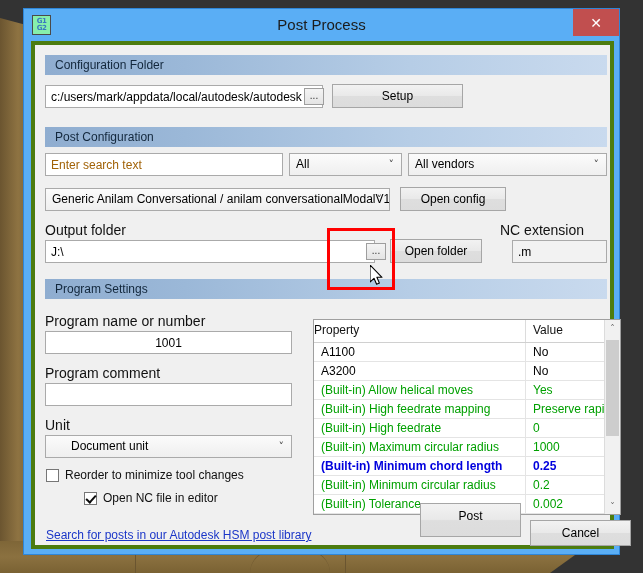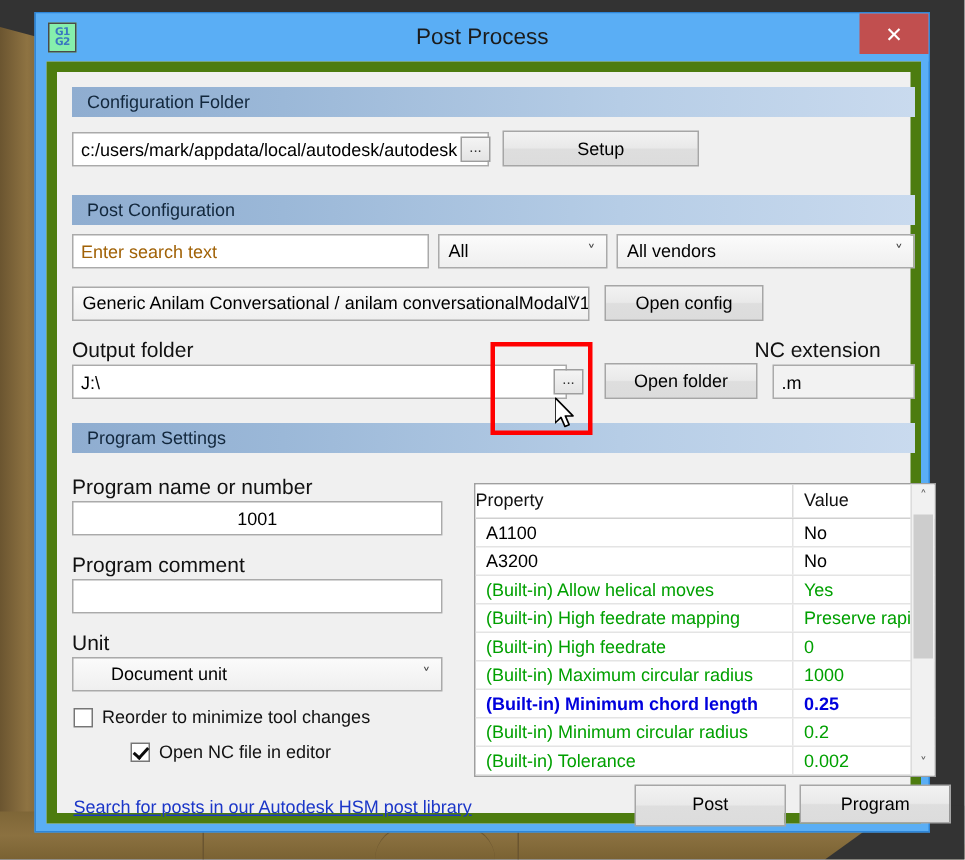--- a/index.html
+++ b/index.html
@@ -92,21 +92,21 @@
     font-size: 14px;
     display: flex; align-items: center; justify-content: center;
     cursor: pointer;
   }
 
   #dialog-body {
     position: absolute;
     left: 7px; top: 32px;
     width: 583px; height: 508px;
     background: #f0f0f0;
-    border: 7px solid #4d7c0f;
+    border: 4px solid #4d7c0f;
     box-sizing: border-box;
   }
 
   
   .group-header {
     position: absolute;
     height: 20px;
     background: linear-gradient(90deg, #8fadd0 0%, #9bb8d8 25%, #b6cde6 65%, #c9daee 100%);
     font-size: 12px;
     color: #12273c;
@@ -360,21 +360,21 @@
       </div>
 
       <div class="btn" style="left:365px; top:142px; width:106px;">Open config</div>
 
       <div class="fieldlabel" style="left:10px; top:177px;">Output folder</div>
       <div class="fieldlabel" style="left:465px; top:177px;">NC extension</div>
 
       <div class="txtfield" style="left:10px; top:195px; width:330px;">J:\</div>
       <div class="ellipsis-btn" style="left:331px; top:198px;">...</div>
 
-      <div class="btn" style="left:365px; top:194px; width:102px;">Open folder</div>
+      <div class="btn" style="left:355px; top:194px; width:92px;">Open folder</div>
 
       <div class="txtfield readonlybg" style="left:477px; top:195px; width:95px;">.m</div>
 
       <div class="group-header" style="left:10px; top:234px; width:562px;">Program Settings</div>
 
       <div class="fieldlabel" style="left:10px; top:268px;">Program name or number</div>
       <div class="txtfield" style="left:10px; top:286px; width:247px;text-align:center;">1001</div>
 
       <div class="fieldlabel" style="left:10px; top:320px;">Program comment</div>
       <div class="txtfield" style="left:10px; top:338px; width:247px;"></div>
@@ -444,22 +444,22 @@
 
         <div id="prop-scroll">
           <div class="sb-arrow" id="sb-up">˄</div>
           <div id="sb-thumb"></div>
           <div class="sb-arrow" id="sb-down">˅</div>
         </div>
       </div>
 
       <a id="hsm-link" href="#">Search for posts in our Autodesk HSM post library</a>
 
-      <div class="btn" style="left:385px; top:475px; width:101px; height:28px; line-height:24px;">Post</div>
-      <div class="btn" style="left:495px; top:475px; width:101px; height:26px; line-height:24px;">Program</div>
+      <div class="btn" style="left:385px; top:458px; width:101px; height:34px; line-height:24px;">Post</div>
+      <div class="btn" style="left:495px; top:475px; width:101px; height:26px; line-height:24px;">Cancel</div>
 
     </div>
   </div>
 
   <div id="red-box" style="border-color: rgb(255, 0, 0);"></div>
 
   <svg id="cursor" viewBox="0 0 14 21">
     <polygon points="0,0 0,17 4,13.3 6.6,19.3 9.4,18.1 6.9,12.3 12,12.3" fill="#ffffff" stroke="#000000" stroke-width="1.1" stroke-linejoin="round"></polygon>
   </svg>
 </div>

